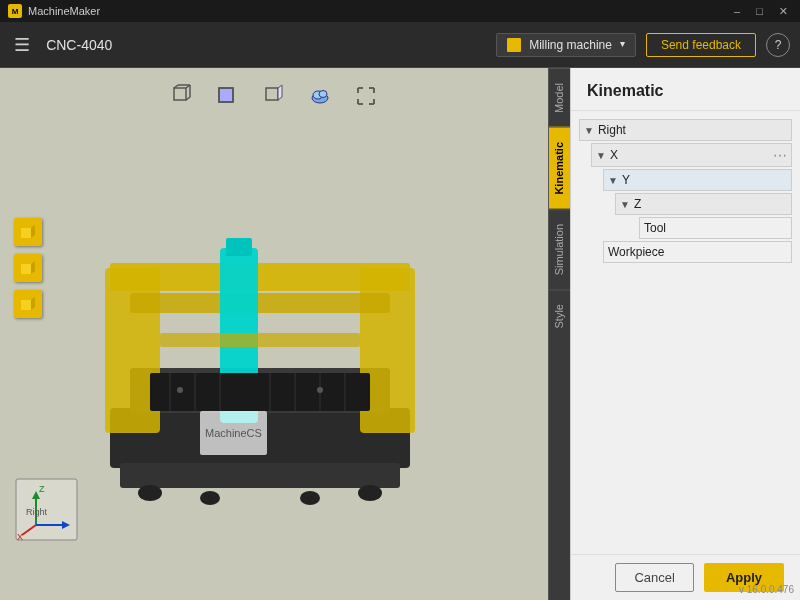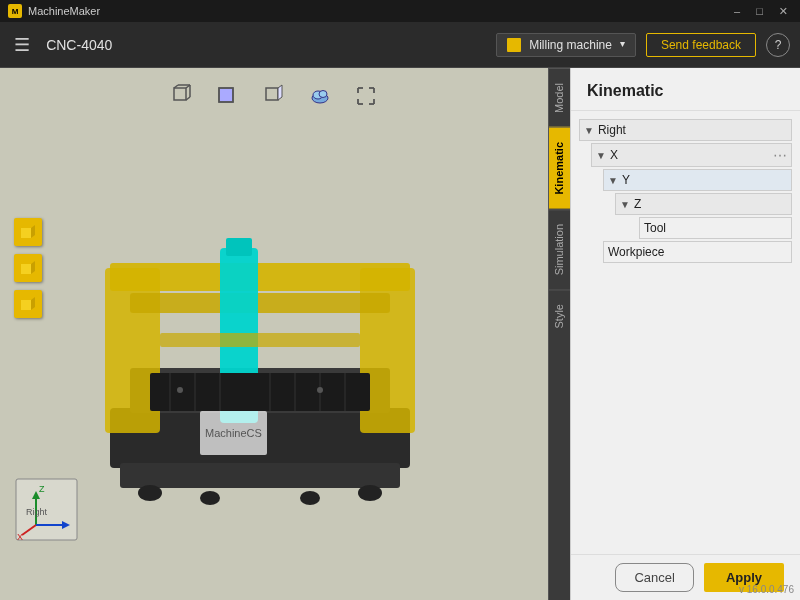--- a/index.html
+++ b/index.html
@@ -240,21 +240,21 @@
       padding: 0 16px;
       gap: 10px;
     }
     #cancel-btn {
       background: transparent;
       border: 1px solid #888;
       color: #444;
       padding: 6px 18px;
       cursor: pointer;
       font-size: 13px;
-      border-radius: 8px;
+      border-radius: 2px;
     }
     #apply-btn {
       background: #e6b800;
       border: none;
       color: #222;
       padding: 7px 22px;
       cursor: pointer;
       font-size: 13px;
       font-weight: 600;
       border-radius: 2px;

